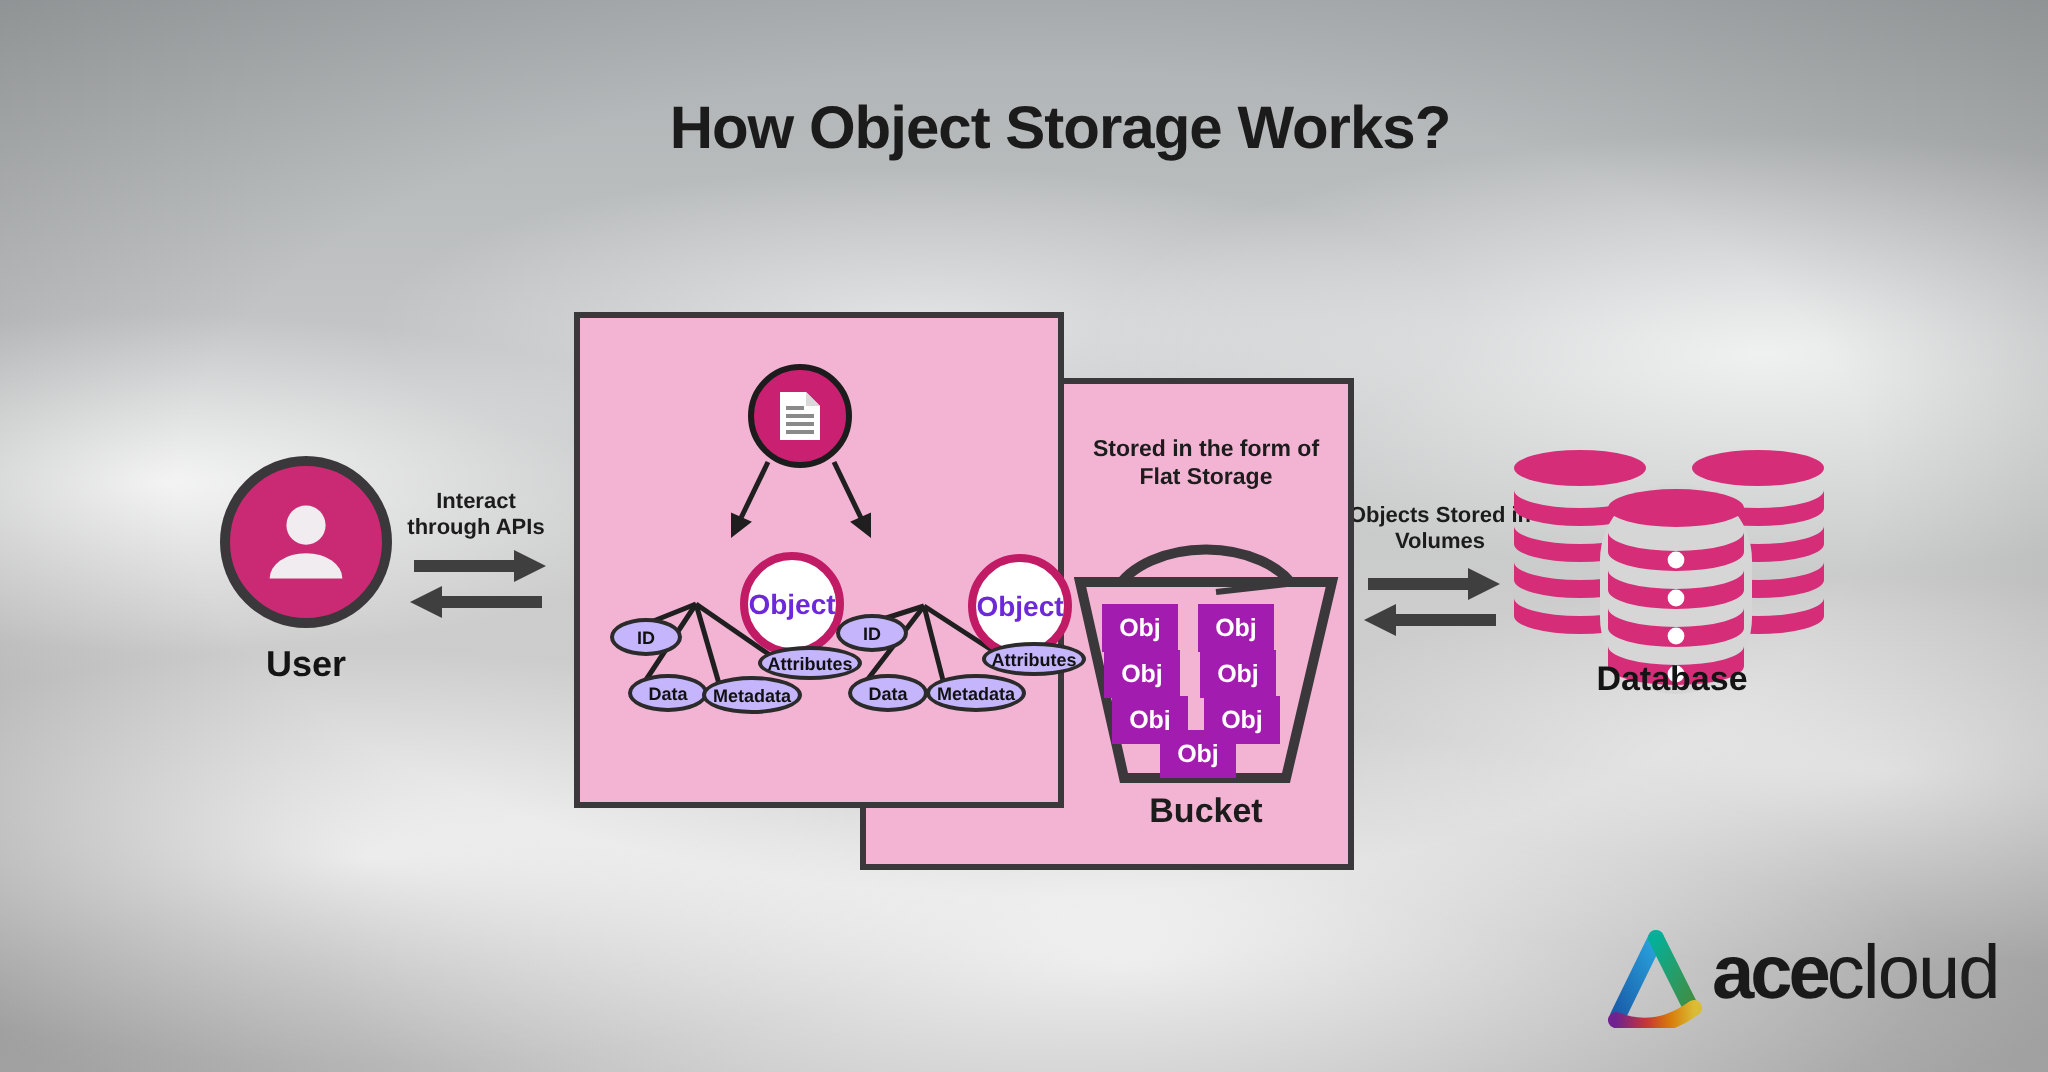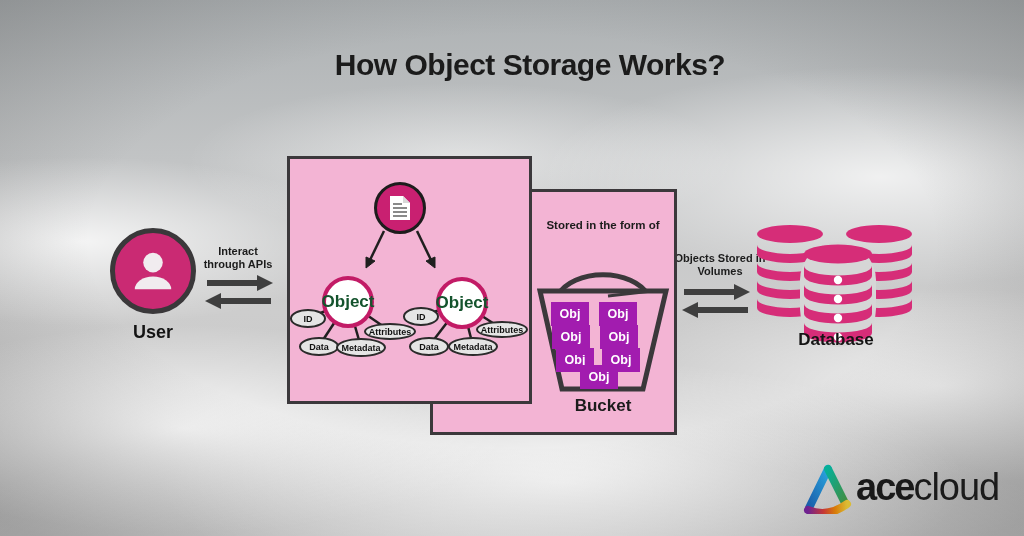--- a/index.html
+++ b/index.html
@@ -26,24 +26,24 @@
   .caption{position:absolute;text-align:center;font-weight:bold;color:#1c1c1c;}
   .cap-sm{font-size:11.5px;line-height:14px;}
   .user-circle{position:absolute;left:110px;top:228px;width:76px;height:76px;border-radius:50%;
                border:5px solid #3a383a;background:#ca2a73;display:flex;align-items:center;justify-content:center;}
   .user-label{position:absolute;left:105px;top:322px;width:96px;text-align:center;
               font-size:18px;font-weight:bold;color:#141414;}
   .file-circle{position:absolute;left:84px;top:23px;width:46px;height:46px;border-radius:50%;
                border:3px solid #1c1c1c;background:#c92071;display:flex;align-items:center;justify-content:center;}
   .obj-circle{position:absolute;width:44px;height:44px;border-radius:50%;background:#fff;
               border:4px solid #c21b66;display:flex;align-items:center;justify-content:center;
-              font-size:17px;font-weight:bold;color:#14532d;}
-  .enode{position:absolute;border:2px solid #2b2b2b;border-radius:50%;background:#e5e5e5;
+              font-size:14px;font-weight:bold;color:#6d28d9;margin-left:48px;}
+  .enode{position:absolute;border:2px solid #2b2b2b;border-radius:50%;background:#c4b5fd;
          box-sizing:border-box;display:flex;align-items:center;justify-content:center;
-         font-size:9px;font-weight:600;color:#111;}
+         font-size:9px;font-weight:600;color:#111;margin-left:15px;}
   .links-svg{position:absolute;left:0;top:0;}
   .obj-chip{position:absolute;width:38px;height:24px;background:#a21caf;color:#fff;
             font-weight:bold;font-size:12.5px;display:flex;align-items:center;justify-content:center;}
   .dbl-arrow{position:absolute;}
   .db-label{position:absolute;left:770px;top:330px;width:132px;text-align:center;
             font-size:17px;font-weight:bold;color:#141414;}
   .logo{position:absolute;left:856px;top:466px;font-size:38px;color:#151515;white-space:nowrap;}
   .logo .b{font-weight:800;letter-spacing:-2px;}
   .logo .l{font-weight:400;letter-spacing:-1px;}
 </style>
@@ -51,20 +51,21 @@
 <body>
 
 <div class="canvas">
   <div class="sky"></div>
 
   <h1 class="title">How Object Storage Works?</h1>
 
   <div class="panel box2">
     <div class="caption cap-sm" style="left:70px;top:26px;width:200px;">
       <div>Stored in the form of</div>
+      <div>Flat Storage</div>
     </div>
 
     <svg class="abs" style="left:104px;top:68px;" width="136" height="134" viewBox="0 0 136 134">
       <path d="M 21,35 A 48,31 0 0 1 111,35" fill="none" stroke="#3b383b" stroke-width="5" stroke-linecap="round"></path>
       <polygon points="3,31 129,31 106,129 25,129" fill="#f3b4d4" stroke="#3b383b" stroke-width="5" stroke-linejoin="miter"></polygon>
       <line x1="71" y1="36" x2="115" y2="31" stroke="#3b383b" stroke-width="3"></line>
     </svg>
 
     <div class="obj-chip" style="left:118px;top:110px;">Obj</div>
     <div class="obj-chip" style="left:166px;top:110px;">Obj</div>

